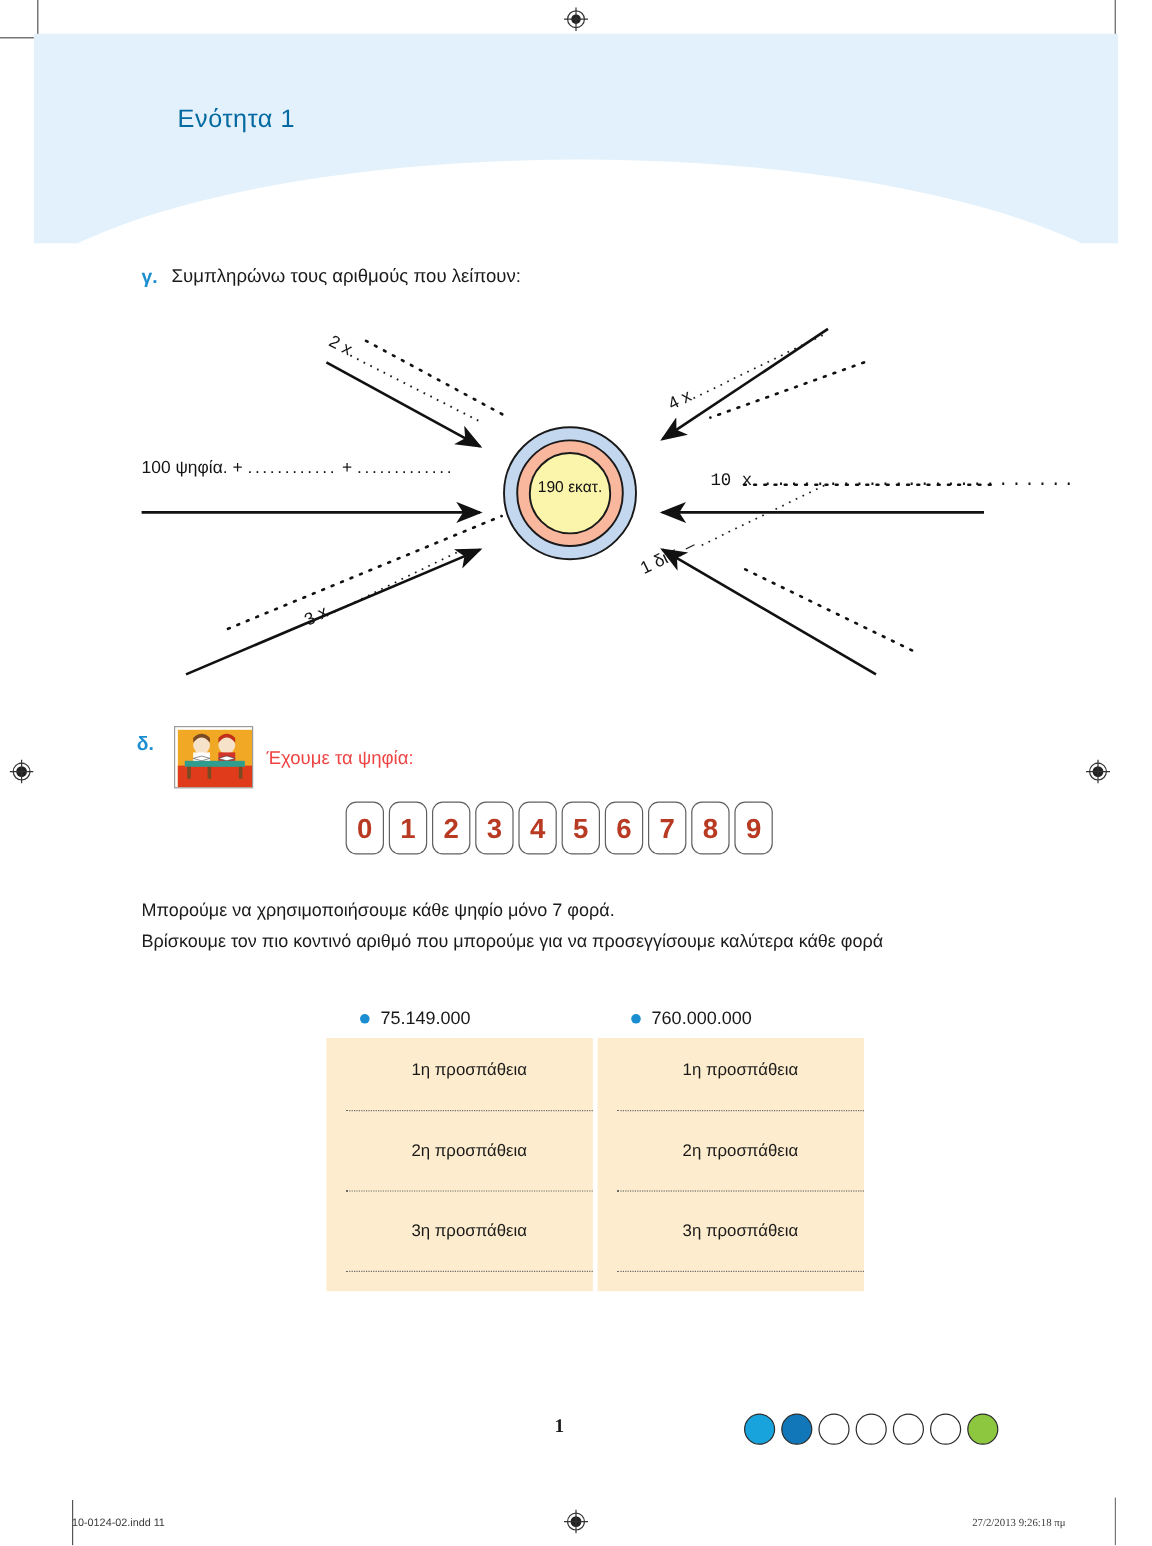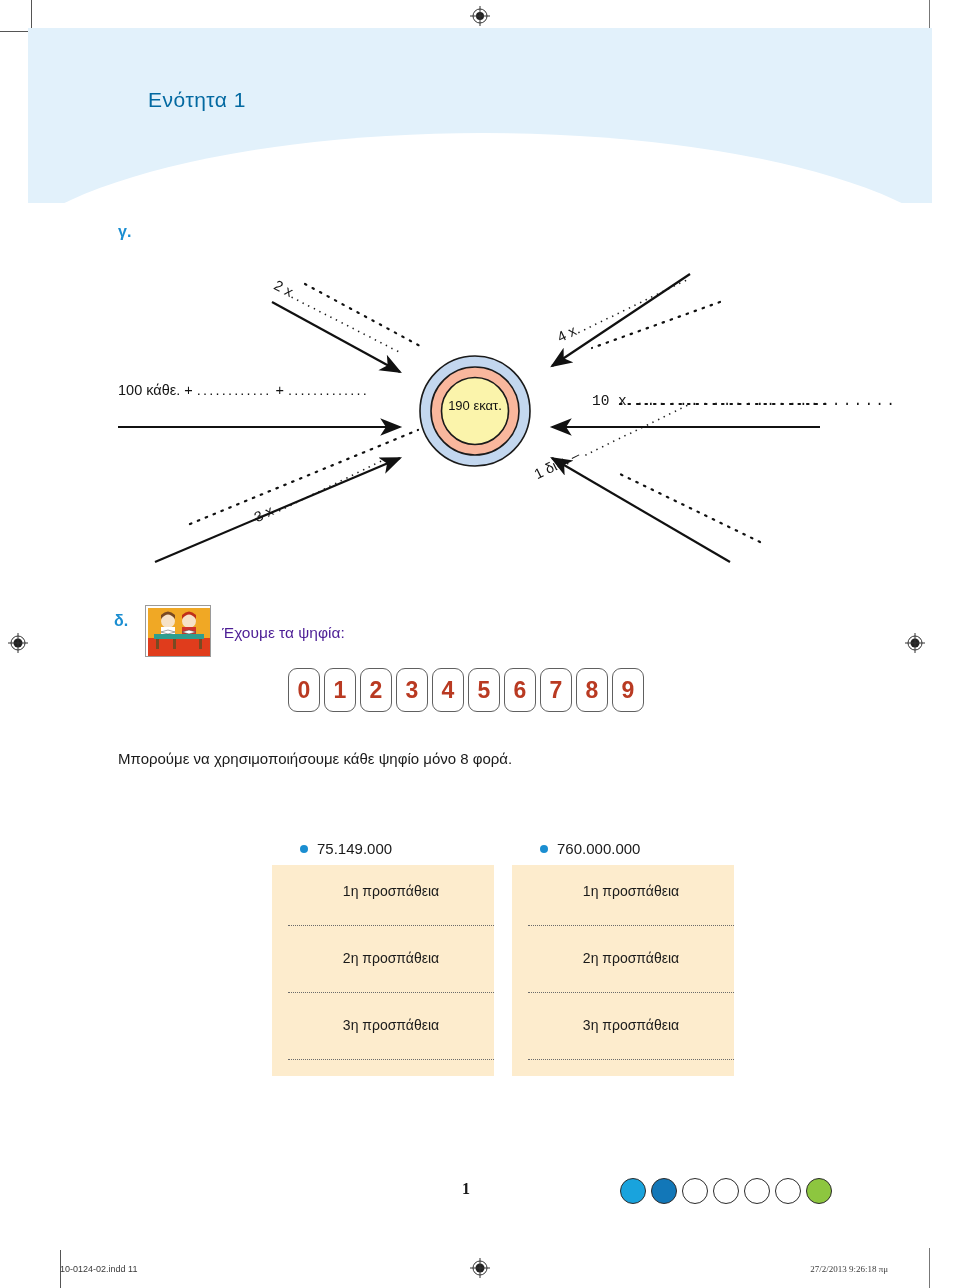--- a/index.html
+++ b/index.html
@@ -111,21 +111,21 @@
     width: 66px; height: 52px;
     border: 1px solid #9a9a9a;
     background: #ffffff;
     padding: 2px;
     box-sizing: border-box;
   }
   #sec-delta-text {
     position: absolute;
     left: 222px; top: 624px;
     font-size: 15.5px;
-    color: #4c1d95;
+    color: #ef4444;
   }
 
   
   #digits {
     position: absolute;
     left: 288px; top: 668px;
     display: flex;
     gap: 4px;
   }
   .digit-card {
@@ -151,21 +151,21 @@
     line-height: 26px;
     color: #1a1a1a;
   }
 
   
   #attempt-row {
     position: absolute;
     left: 272px; top: 840px;
     width: 480px;
     display: flex;
-    gap: 18px;
+    gap: 4px;
   }
   .attempt-col { width: 222px; }
   .num-head {
     display: flex;
     align-items: center;
     gap: 9px;
     font-size: 15px;
     color: #1a1a1a;
     padding-left: 28px;
     margin-bottom: 8px;
@@ -280,20 +280,21 @@
     </svg>
   </div>
 
   <div id="banner">
     <div class="bandfill"></div>
     <div class="wave"></div>
   </div>
   <div id="unit-title">Ενότητα 1</div>
 
   <div id="sec-gamma-marker">γ.</div>
+  <div id="sec-gamma-text">Συμπληρώνω τους αριθμούς που λείπουν:</div>
 
   <div id="scheme">
     <svg width="760" height="330" viewBox="0 0 760 330">
       <defs>
         <marker id="ah" markerWidth="11" markerHeight="11" refX="9" refY="4" orient="auto">
           <path d="M0,0 L10,4 L0,8 L2.6,4 z" fill="#111"></path>
         </marker>
       </defs>
 
       <line x1="172" y1="40" x2="300" y2="110" stroke="#111" stroke-width="2.2" marker-end="url(#ah)"></line>
@@ -323,21 +324,21 @@
       <div style="position:absolute;left:0;top:44px;width:114px;text-align:center;font-size:13px;color:#111;">190 εκατ.</div>
     </div>
 
     <div class="lbl" id="lbl-2x">
       <span>2 x</span><span class="dots-inline">....................</span>
     </div>
     <div class="lbl" id="lbl-4x">
       <span>4 x</span><span class="dots-inline">....................</span>
     </div>
     <div class="lbl" id="lbl-100">
-      <span>100 κάθε. + </span><span class="dots-inline">............</span><span> + </span><span class="dots-inline">.............</span>
+      <span>100 ψηφία. + </span><span class="dots-inline">............</span><span> + </span><span class="dots-inline">.............</span>
     </div>
     <div class="lbl" id="lbl-10x">
       <span>10 x </span><span class="dots-inline">........................</span>
     </div>
     <div class="lbl" id="lbl-1dis">
       <span>1 δισ. – </span><span class="dots-inline">...................</span>
     </div>
     <div class="lbl" id="lbl-3x">
       <span>3 x </span><span class="dots-inline">...................</span>
     </div>
@@ -375,21 +376,22 @@
     <div class="digit-card">3</div>
     <div class="digit-card">4</div>
     <div class="digit-card">5</div>
     <div class="digit-card">6</div>
     <div class="digit-card">7</div>
     <div class="digit-card">8</div>
     <div class="digit-card">9</div>
   </div>
 
   <div id="instructions">
-    <div>Μπορούμε να χρησιμοποιήσουμε κάθε ψηφίο μόνο 8 φορά.</div>
+    <div>Μπορούμε να χρησιμοποιήσουμε κάθε ψηφίο μόνο 7 φορά.</div>
+    <div>Βρίσκουμε τον πιο κοντινό αριθμό που μπορούμε για να προσεγγίσουμε καλύτερα κάθε φορά</div>
   </div>
 
   <div id="attempt-row">
 
     <div class="attempt-col">
       <div class="num-head">
         <span class="bullet"></span>
         <span>75.149.000</span>
       </div>
       <div class="attempt-box">

